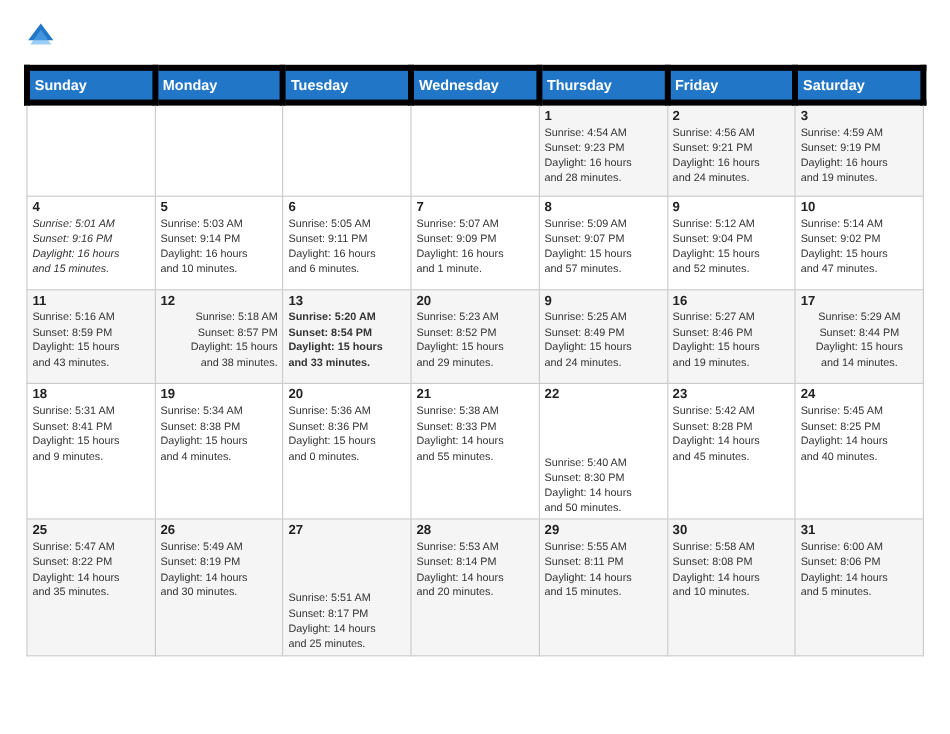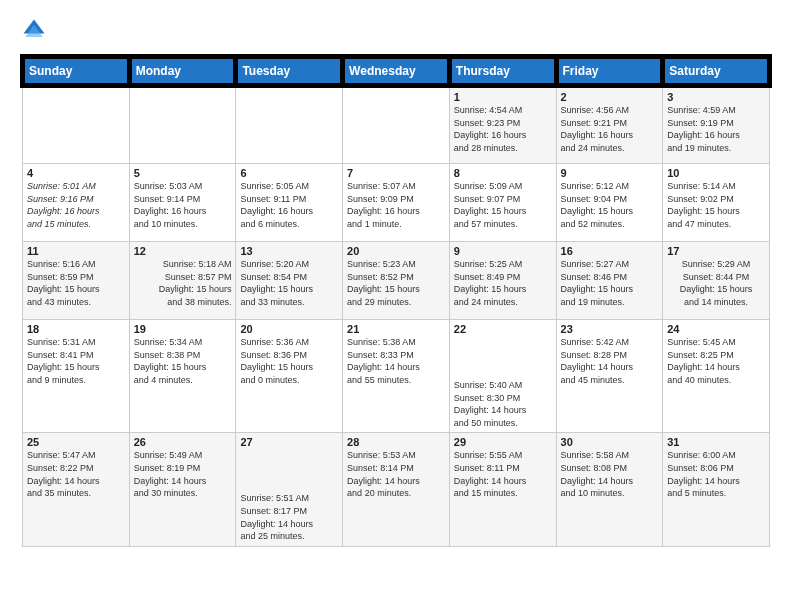--- a/index.html
+++ b/index.html
@@ -222,21 +222,21 @@
           </td>
           <td>
             <span class="day-num">12</span>
             <div class="day-info" style="white-space: pre-line; text-align: right;">Sunrise: 5:18 AM
 Sunset: 8:57 PM
 Daylight: 15 hours
 and 38 minutes.</div>
           </td>
           <td>
             <span class="day-num">13</span>
-            <div class="day-info" style="white-space: pre-line;">Sunrise: 5:20 AM
+            <div class="day-info" style="white-space: pre-line; font-weight: bold;">Sunrise: 5:20 AM
 Sunset: 8:54 PM
 Daylight: 15 hours
 and 33 minutes.</div>
           </td>
           <td>
             <span class="day-num">20</span>
             <div class="day-info" style="white-space: pre-line;">Sunrise: 5:23 AM
 Sunset: 8:52 PM
 Daylight: 15 hours
 and 29 minutes.</div>

